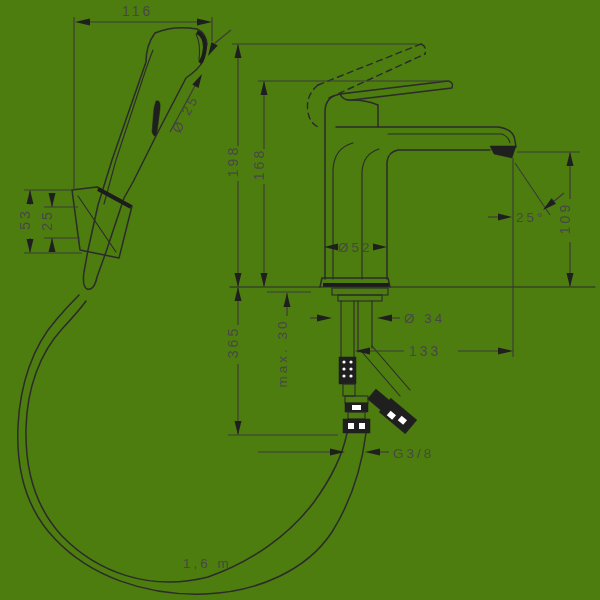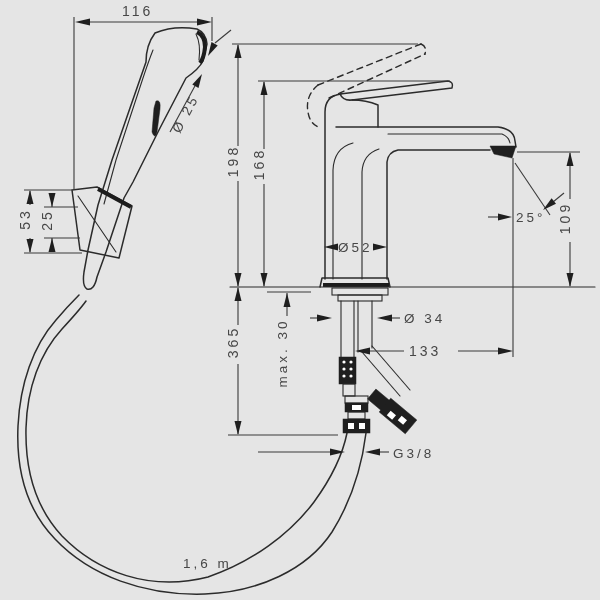--- a/index.html
+++ b/index.html
@@ -1,16 +1,16 @@
 <!DOCTYPE html>
 <html><head>
 <meta charset="utf-8">
 <style>
   html,body{margin:0;padding:0;background:#ffffff;}
-  .stage{position:relative;width:600px;height:600px;background:#e5e5e5;overflow:hidden;
+  .stage{position:relative;width:600px;height:600px;background:#4d7c0f;overflow:hidden;
          font-family:"Liberation Sans", sans-serif;}
   svg{display:block;}
   text{font-family:"Liberation Sans", sans-serif;
        fill:#474747;font-size:14px;letter-spacing:3px;}
   .dim-sm{font-size:13.5px;}
   .geo{stroke:#2b2b2b;stroke-width:1.5;fill:none;stroke-linecap:round;stroke-linejoin:round;}
   .geo-thin{stroke:#2b2b2b;stroke-width:1.1;fill:none;stroke-linecap:round;}
   .geo-thick{stroke:#1c1c1c;stroke-width:4;fill:none;stroke-linecap:butt;}
   .dim{stroke:#3a3a3a;stroke-width:1.1;fill:none;stroke-linecap:butt;}
   .arrow{fill:#1f1f1f;stroke:none;}

